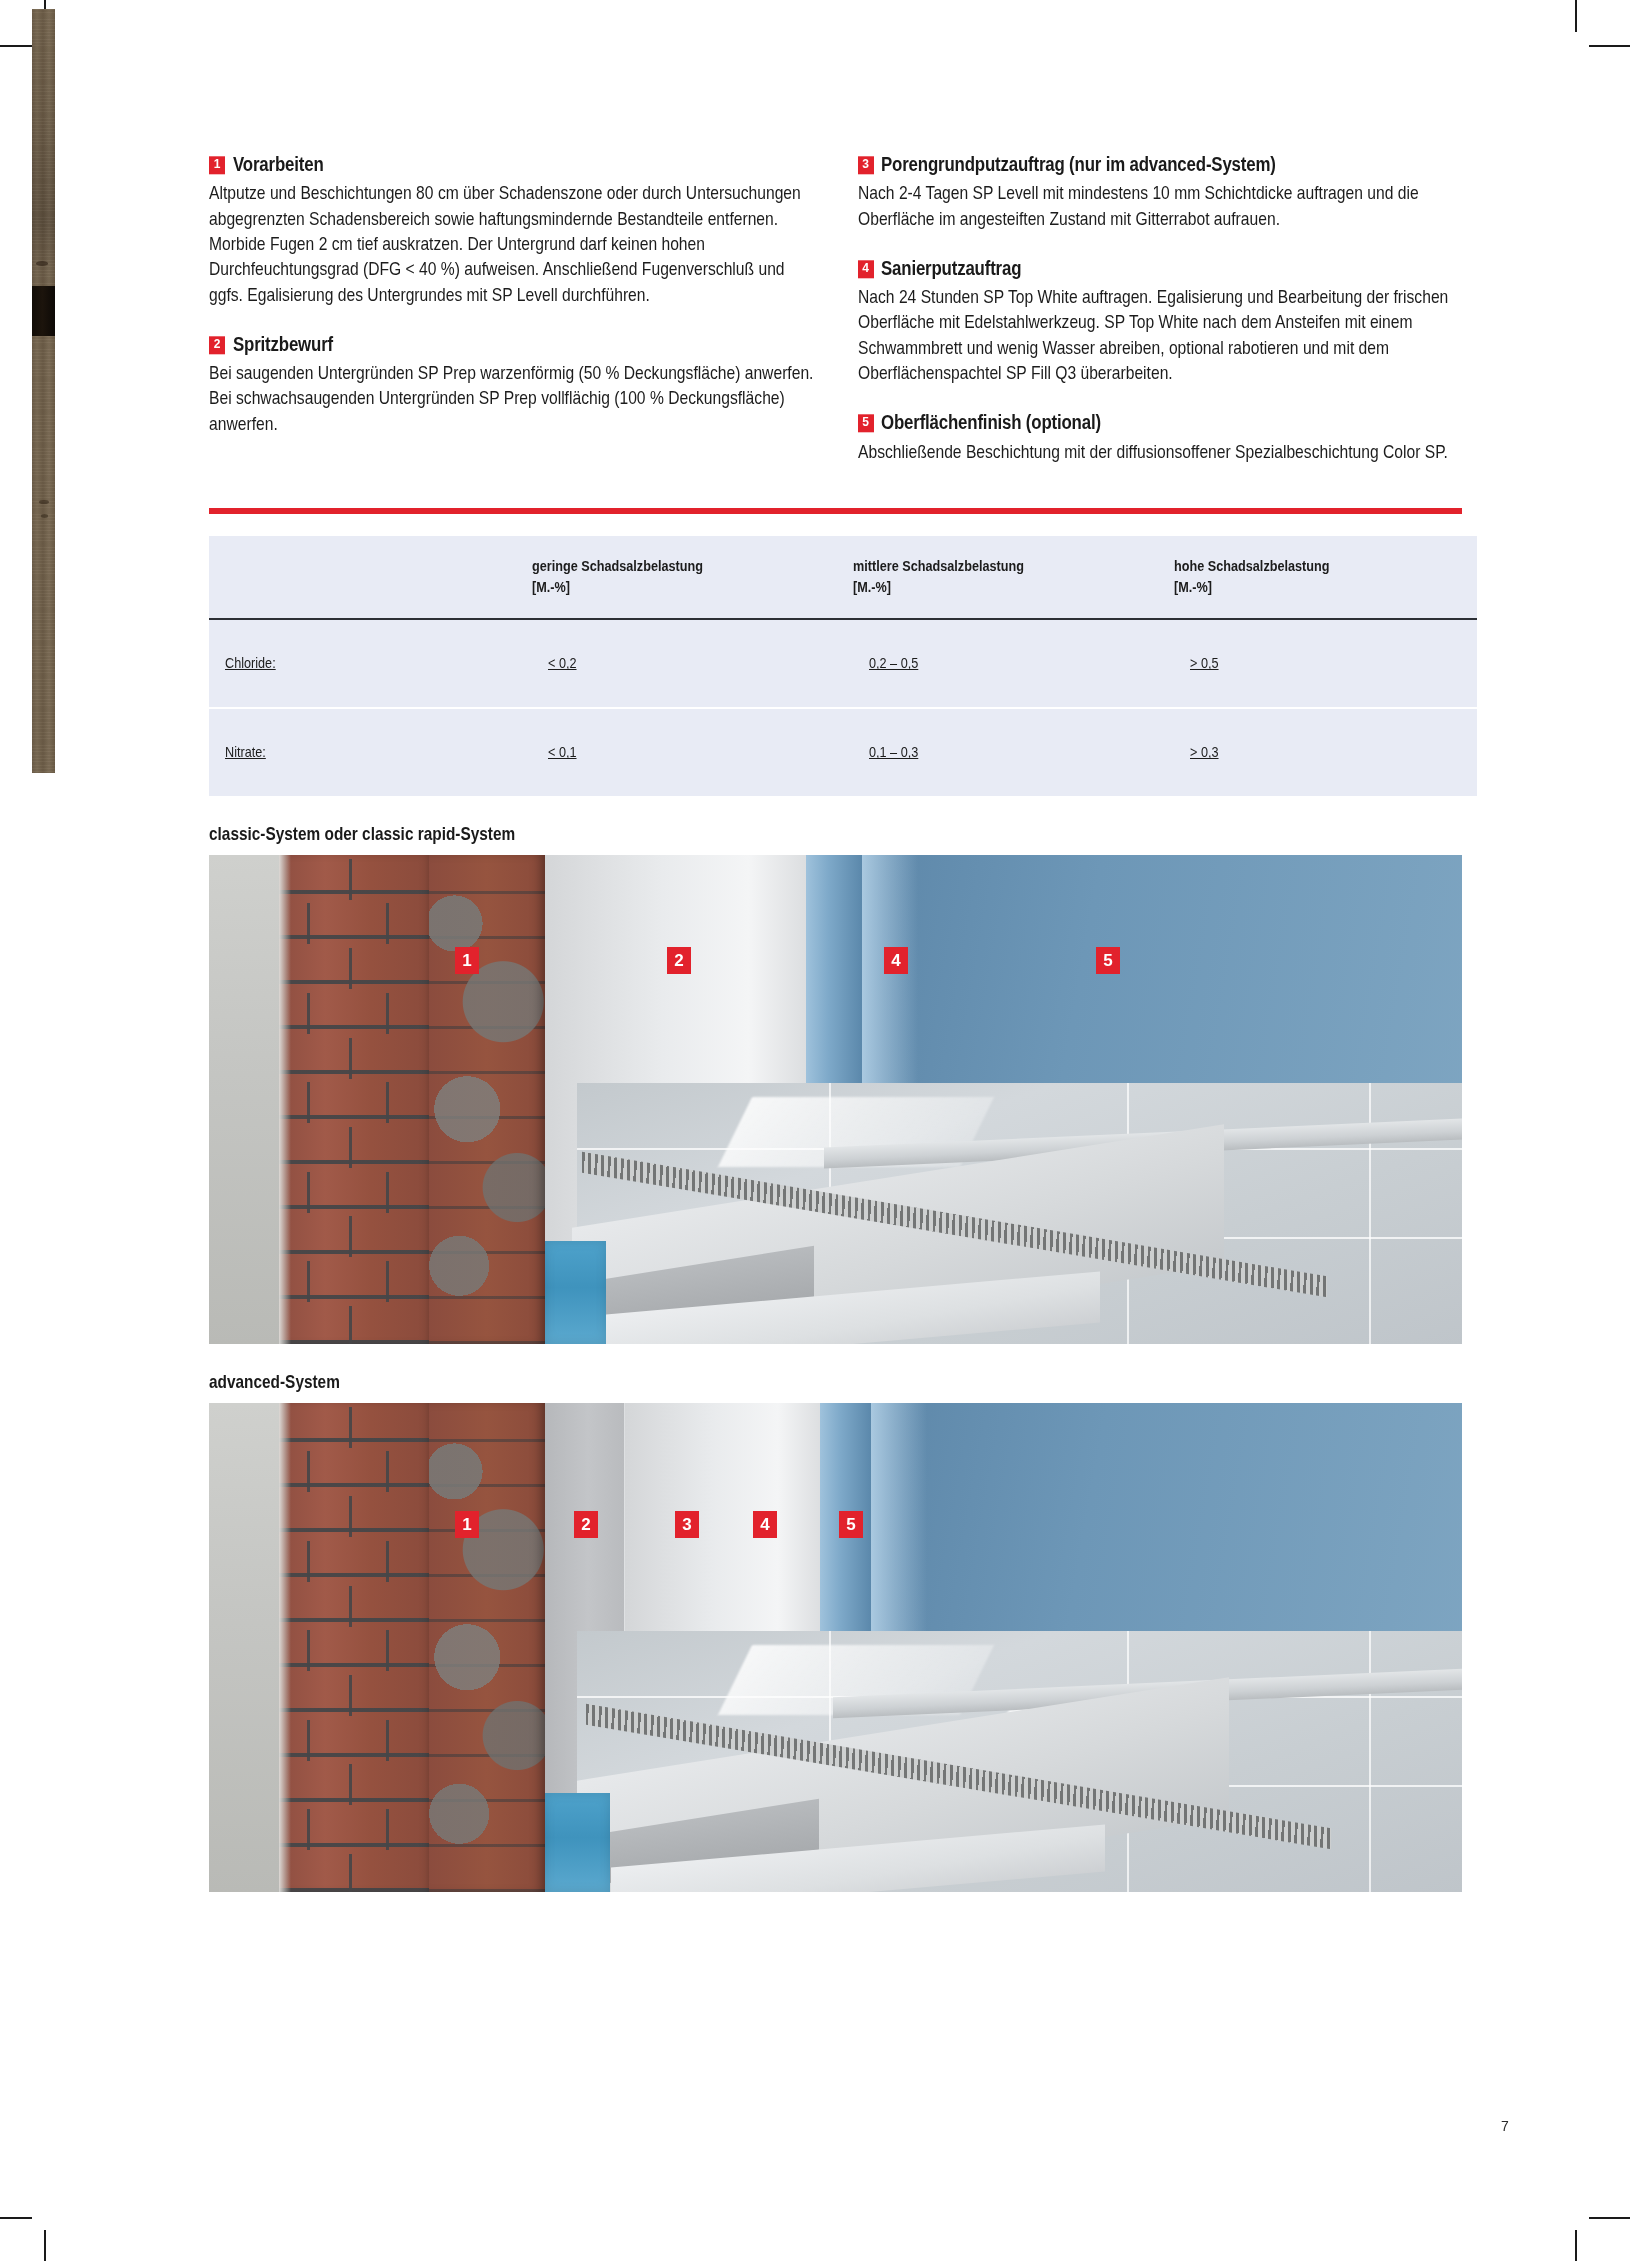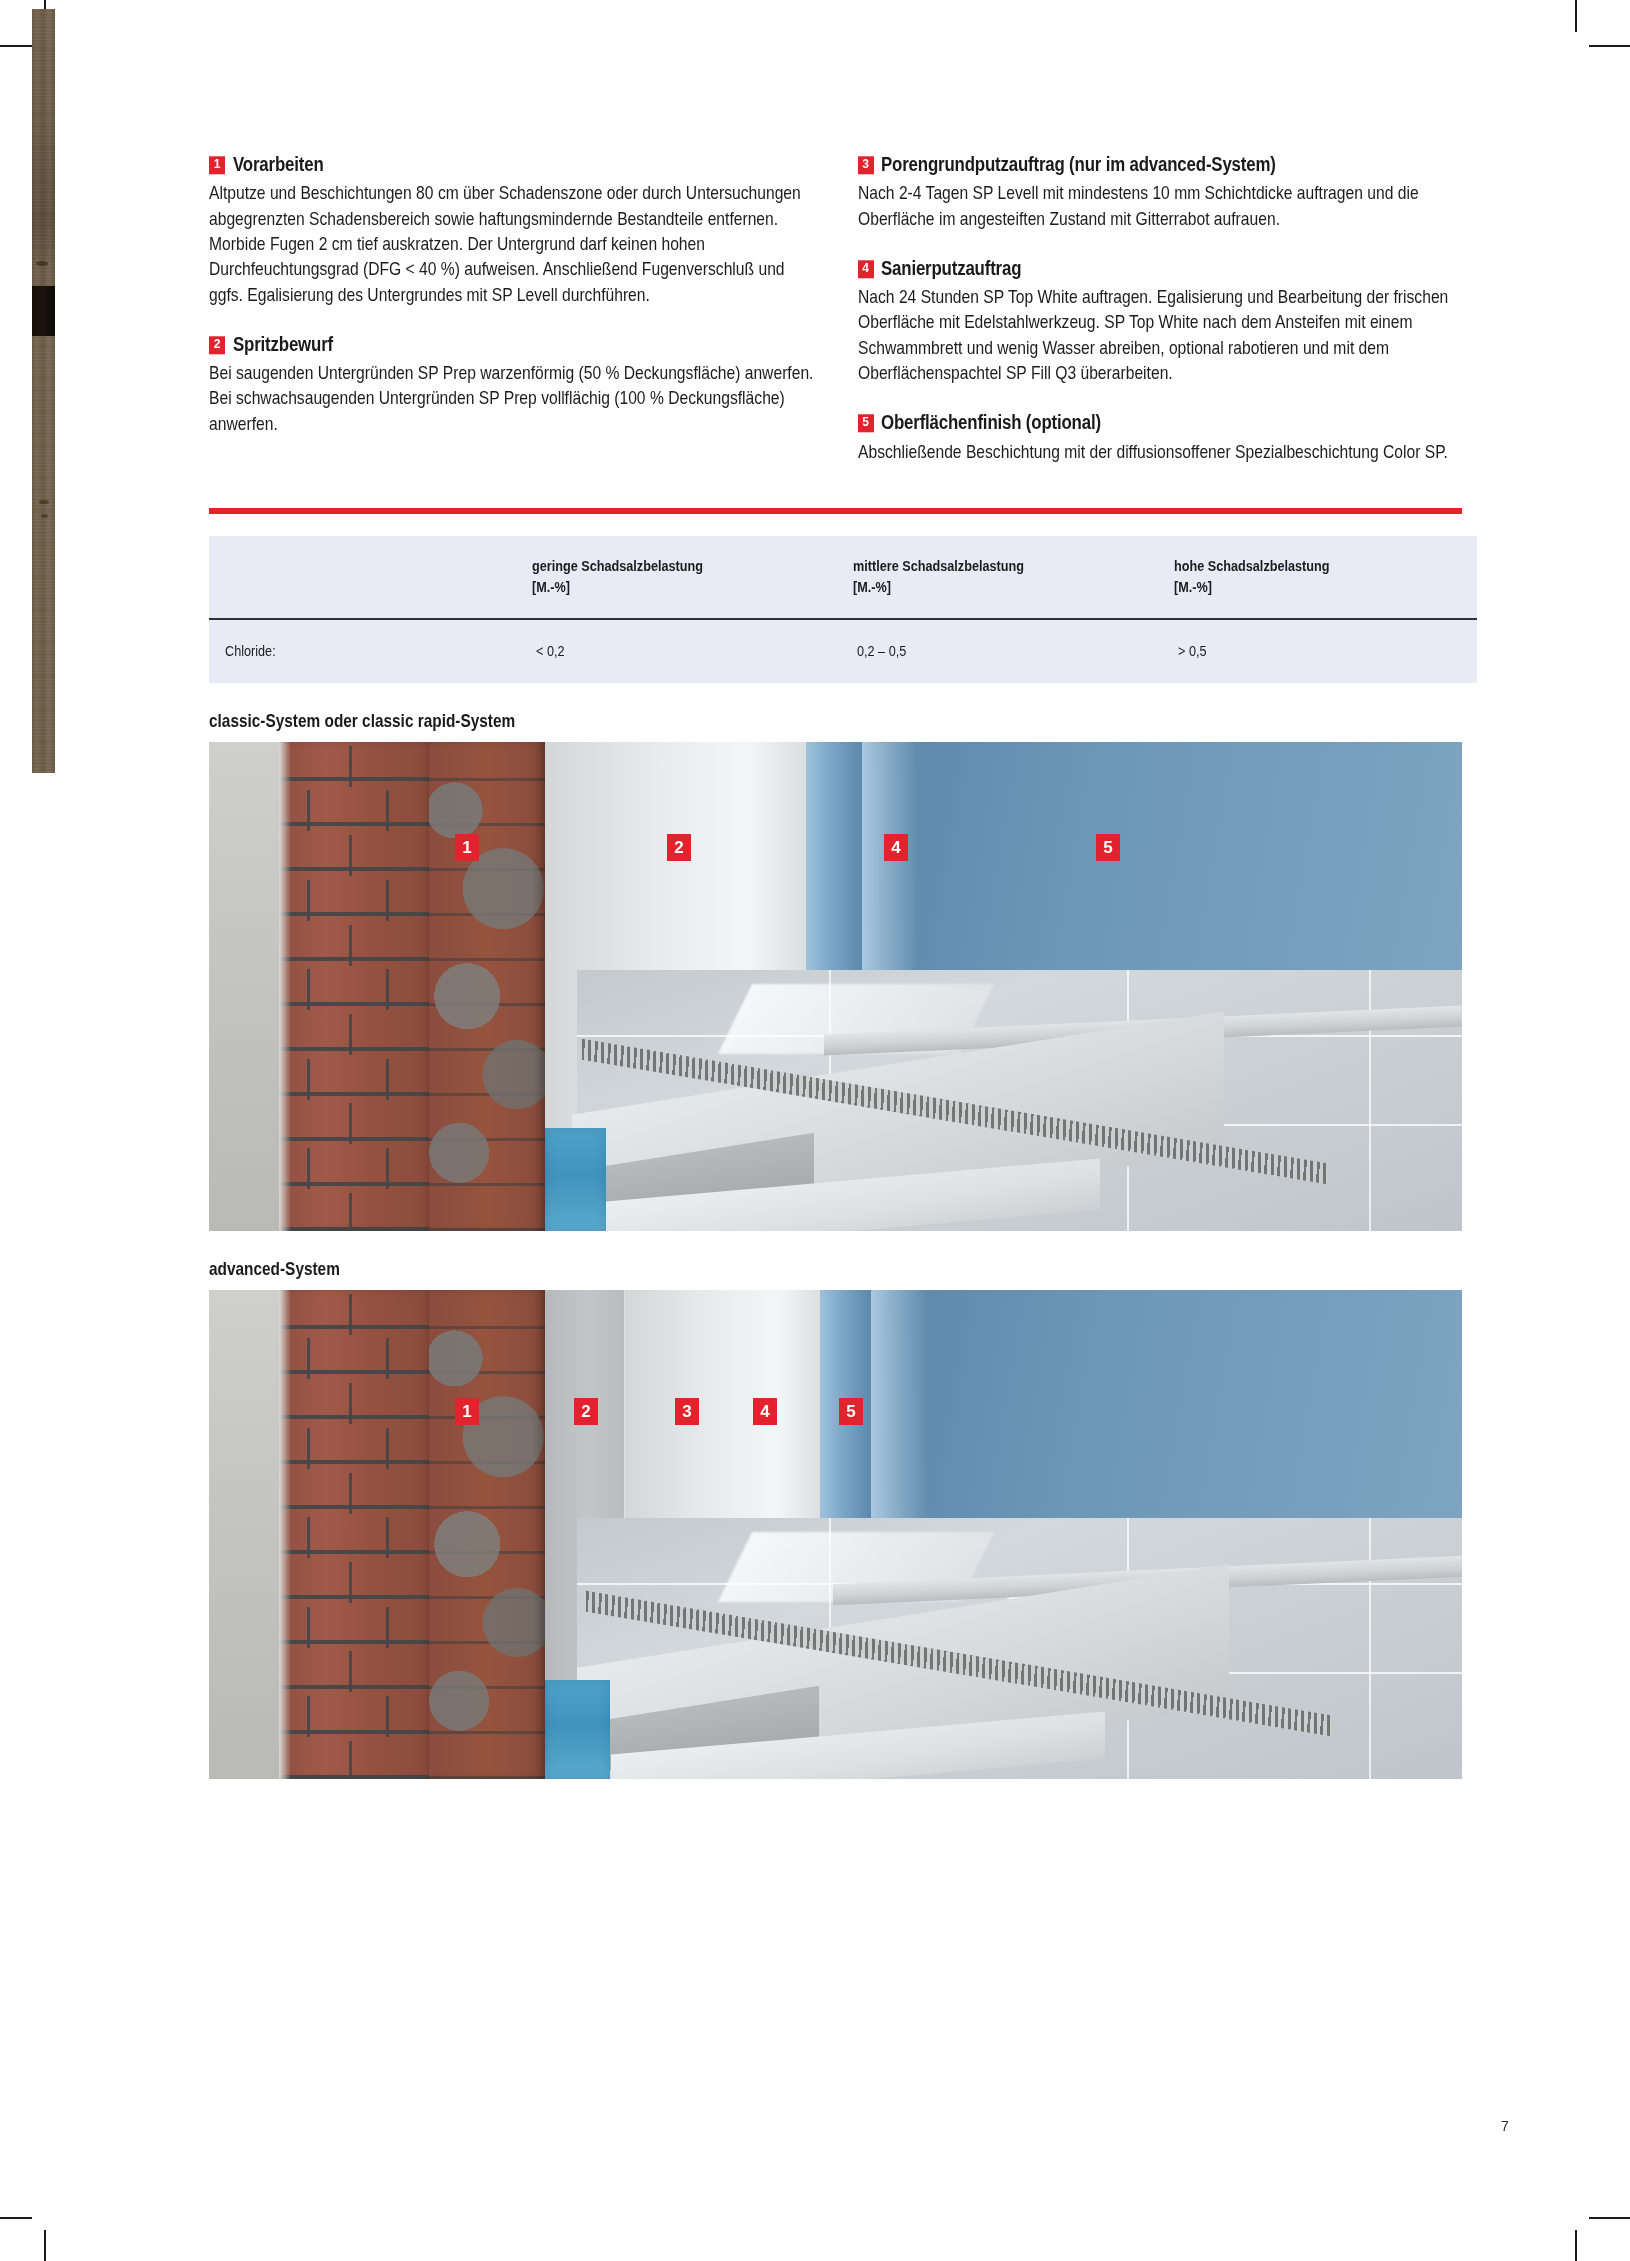--- a/index.html
+++ b/index.html
@@ -172,22 +172,23 @@
   .salt-table thead th .hdr {
     display: block;
     transform: scaleX(0.88);
     transform-origin: left top;
     line-height: 1.42;
     white-space: nowrap;
   }
   .salt-table tbody td {
     font-weight: 400;
     height: 55px;
-    padding: 4px;
+    padding: 16px;
     vertical-align: middle;
+    text-decoration: underline;
   }
   .salt-table tbody tr + tr td { border-top: 2.3px solid #ffffff; }
   .salt-table tbody td .cell {
     display: block;
     transform: scaleX(0.88);
     transform-origin: left center;
     white-space: nowrap;
   }
   .c-label { width: 307px; padding-left: 16px !important; }
   .c-low   { width: 321px; }
@@ -443,20 +444,34 @@
             <td class="c-low">
               <span class="cell">&lt; 0,2</span>
             </td>
             <td class="c-mid">
               <span class="cell">0,2 –  0,5</span>
             </td>
             <td class="c-high">
               <span class="cell">&gt; 0,5</span>
             </td>
           </tr>
+          <tr>
+            <td class="c-label">
+              <span class="cell">Nitrate:</span>
+            </td>
+            <td class="c-low">
+              <span class="cell">&lt; 0,1</span>
+            </td>
+            <td class="c-mid">
+              <span class="cell">0,1 –  0,3</span>
+            </td>
+            <td class="c-high">
+              <span class="cell">&gt; 0,3</span>
+            </td>
+          </tr>
         </tbody>
       </table>
     </div>
 
     <div class="fig-caption">classic-System oder classic rapid-System</div>
 
     <div class="figure">
       <div class="sc-bg-wall"></div>
       <div class="sc-left-render"></div>
 

